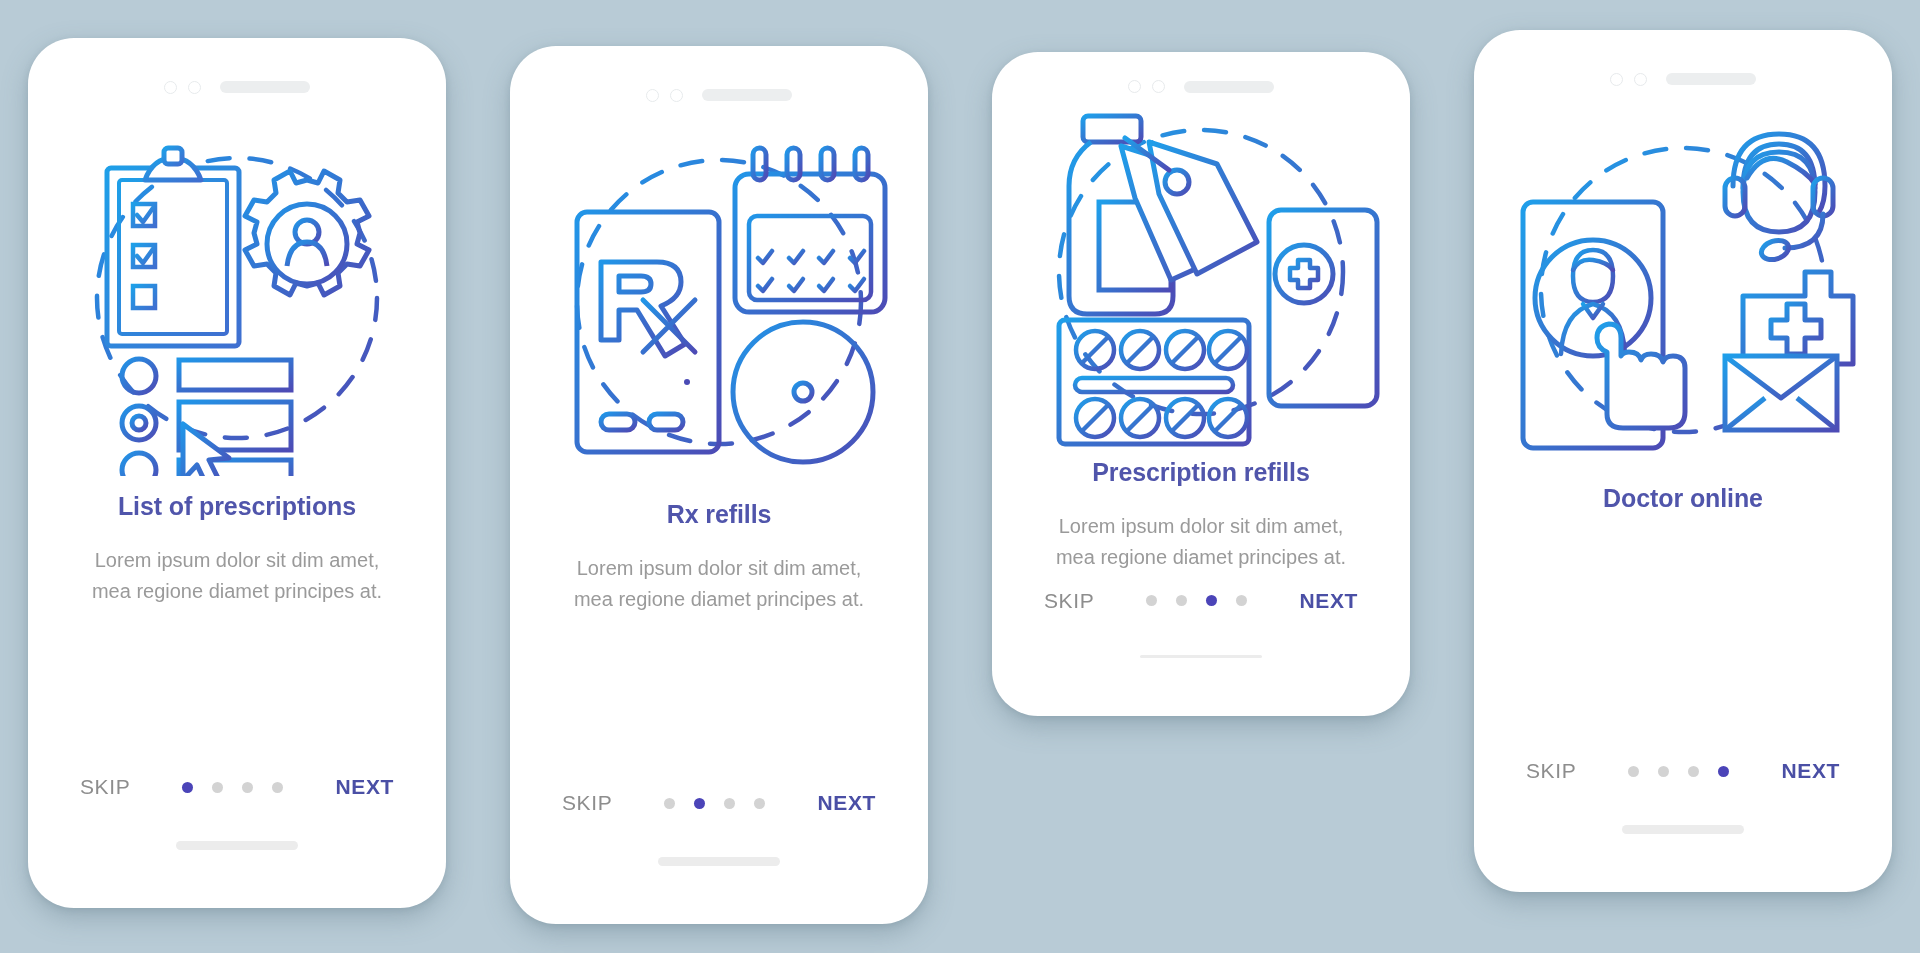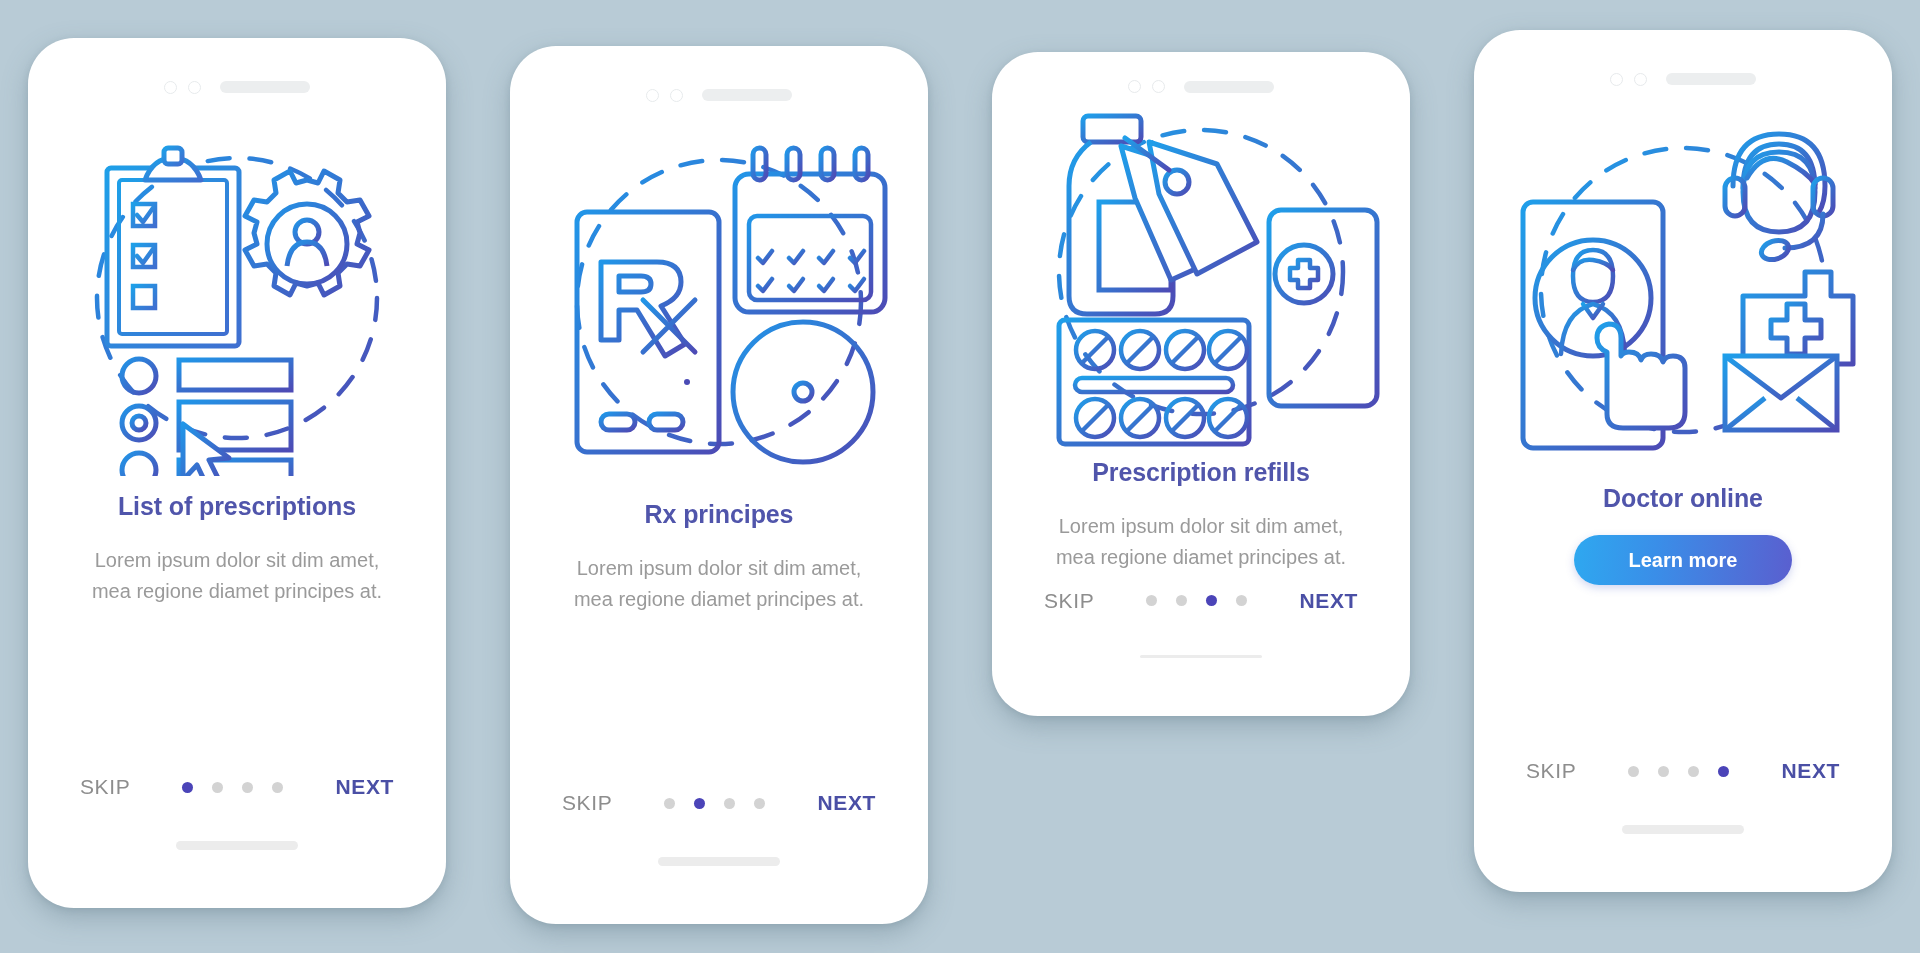--- a/index.html
+++ b/index.html
@@ -274,21 +274,21 @@
             <path d="M311,152 l5,5 l9,-12"></path>
         </g>
 
         <circle cx="264" cy="258" r="70" fill="none" stroke="url(#g2)" stroke-width="5"></circle>
         <line x1="264" y1="202" x2="264" y2="258" stroke="url(#g2)" stroke-width="5" stroke-linecap="round"></line>
         <line x1="206" y1="258" x2="264" y2="258" stroke="url(#g2)" stroke-width="5" stroke-linecap="round"></line>
         <circle cx="264" cy="258" r="9" fill="#fff" stroke="url(#g2)" stroke-width="5"></circle>
       </svg>
     </div>
 
-    <div class="title">Rx principes</div>
+    <div class="title">Rx refills</div>
     <div class="body-text">Lorem ipsum dolor sit dim amet, mea regione diamet principes at.</div>
     <div class="spacer-nav"></div>
 
     <div class="navrow">
       <span class="nav-skip">SKIP</span>
       <span class="dots">
         <span class="pg-dot"></span>
         <span class="pg-dot on"></span>
         <span class="pg-dot"></span>
         <span class="pg-dot"></span>
@@ -440,21 +440,20 @@
         <path d="M240,178 l62,0 l0,-24 l26,0 l0,24 l22,0 l0,68 l-110,0 z" fill="#fff" stroke="url(#g4)" stroke-width="5" stroke-linejoin="round"></path>
         <path d="M284,186 h18 v16 h16 v18 h-16 v16 h-18 v-16 h-16 v-18 h16 z" fill="#fff" stroke="url(#g4)" stroke-width="5" stroke-linejoin="round"></path>
 
         <rect x="222" y="238" width="112" height="74" fill="#fff" stroke="url(#g4)" stroke-width="5"></rect>
         <path d="M222,238 l56,42 l56,-42" fill="none" stroke="url(#g4)" stroke-width="5" stroke-linejoin="round"></path>
         <path d="M222,312 l40,-32 M334,312 l-40,-32" fill="none" stroke="url(#g4)" stroke-width="5"></path>
       </svg>
     </div>
 
     <div class="title">Doctor online</div>
-    <button class="learn-btn">Learn more</button>
 
     <div class="navrow">
       <span class="nav-skip">SKIP</span>
       <span class="dots">
         <span class="pg-dot"></span>
         <span class="pg-dot"></span>
         <span class="pg-dot"></span>
         <span class="pg-dot on"></span>
       </span>
       <span class="nav-next">NEXT</span>

